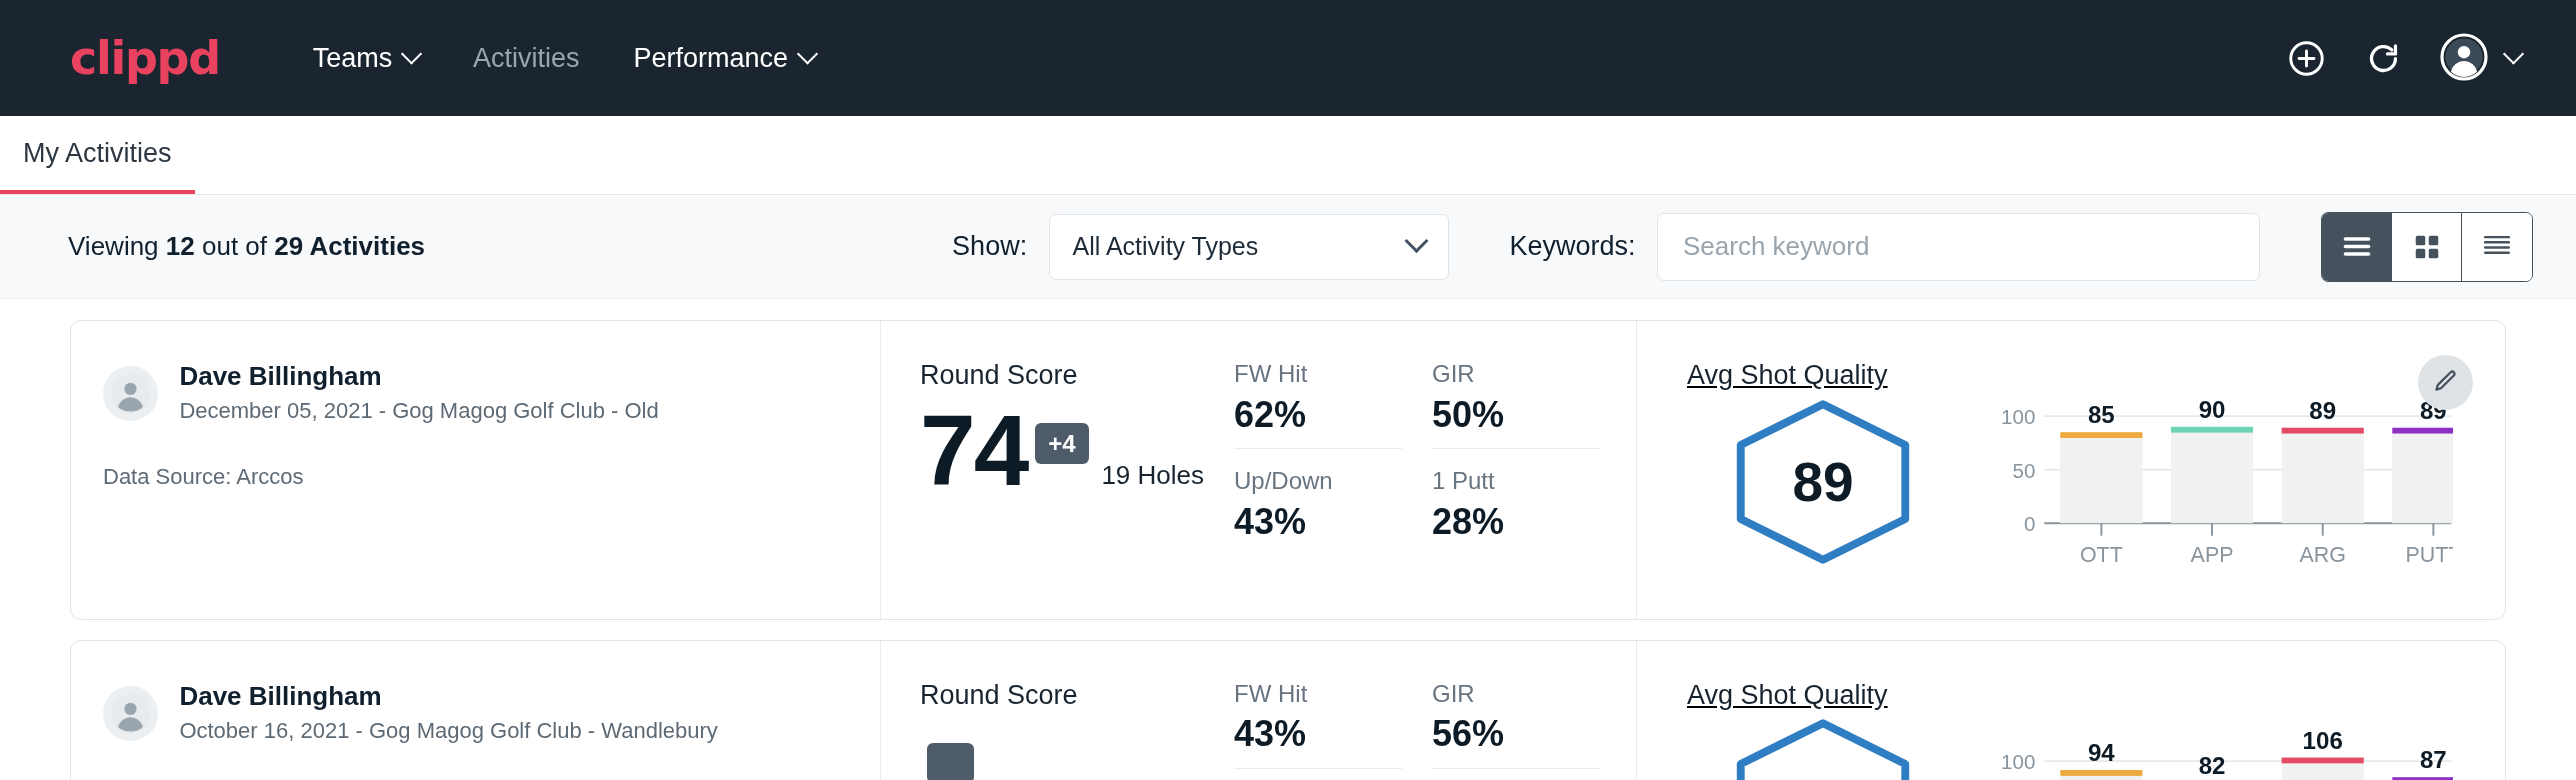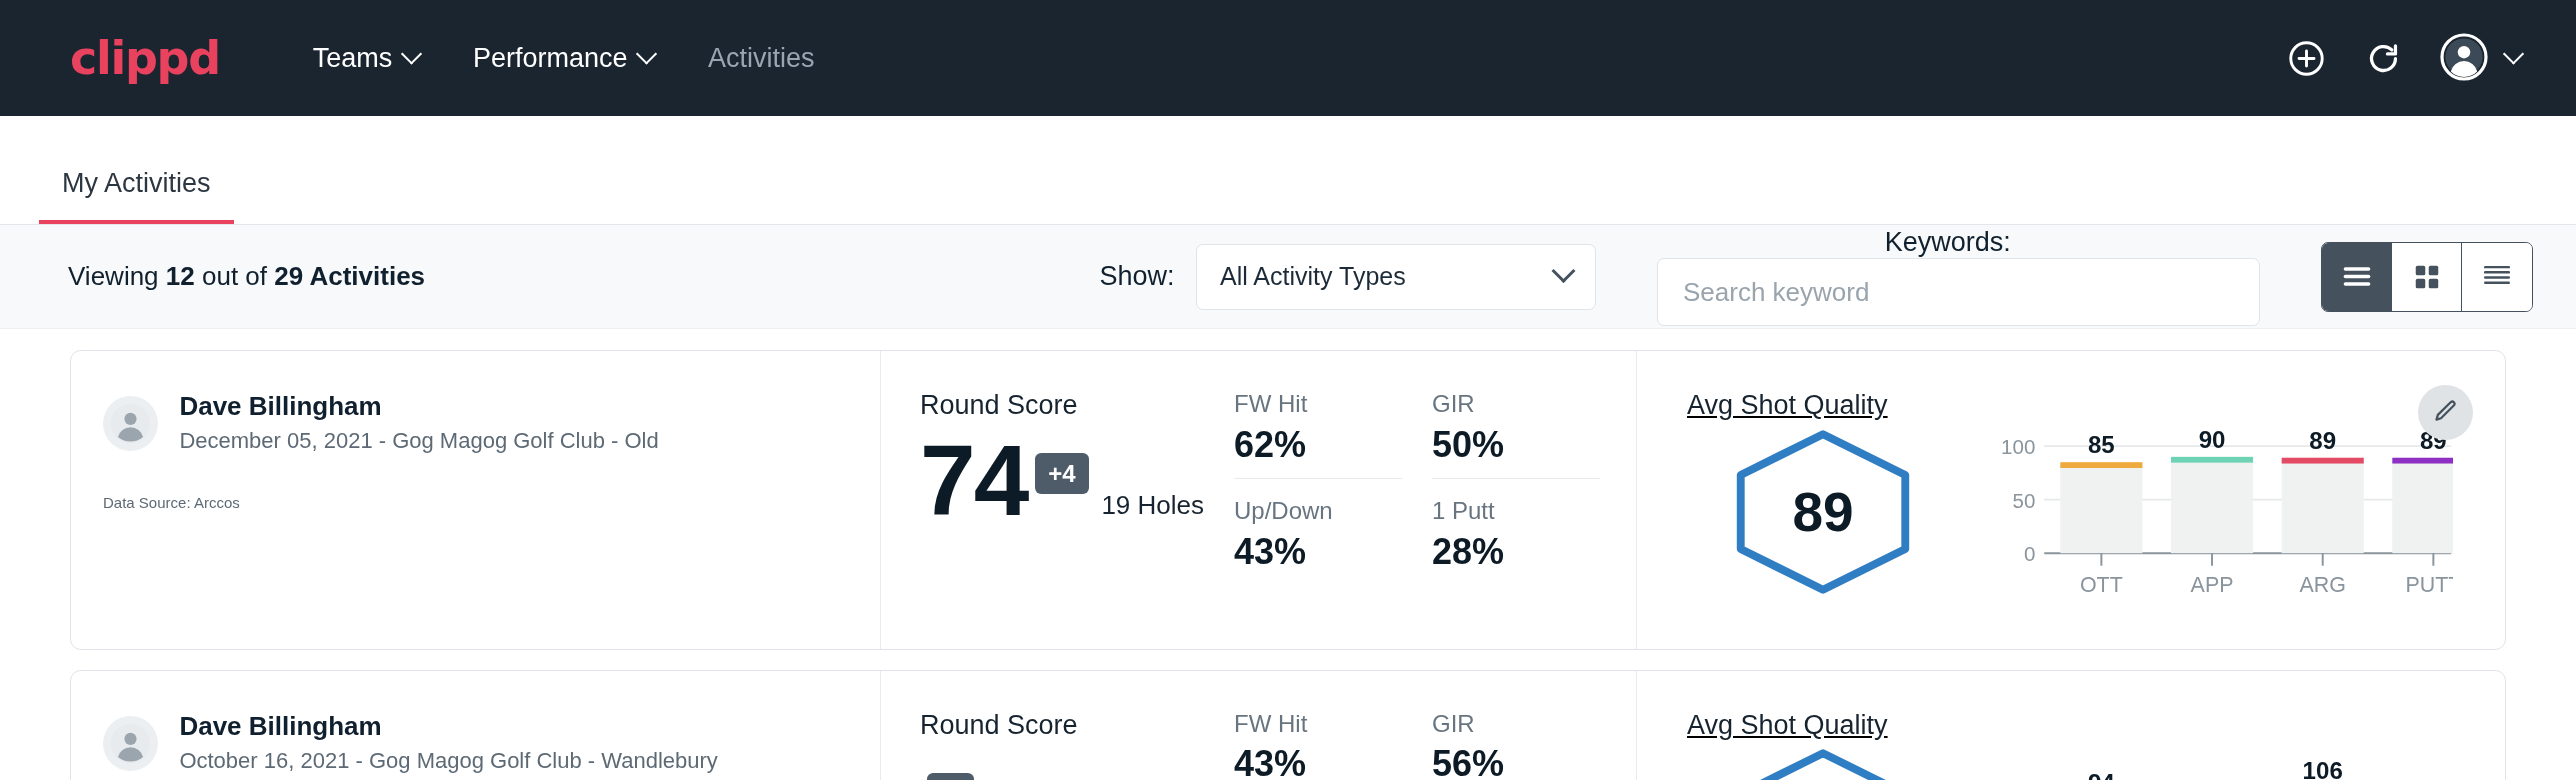--- a/index.html
+++ b/index.html
@@ -53,25 +53,24 @@
     margin-left: auto;
     display: flex;
     align-items: center;
     gap: 36px;
   }
   .icon-btn { cursor: pointer; display: flex; align-items: center; justify-content: center; }
   .avatar-wrap { display: flex; align-items: center; gap: 18px; cursor: pointer; }
 
   
   .tabrow {
-    height: 109px;
+    height: 79px;
     background: #ffffff;
     display: flex;
     align-items: flex-end;
-    padding-left: 39px;
     border-bottom: 0.9px solid #e3e7ea;
   }
   .tab {
     font-size: 27px;
     color: #4a5560;
     padding: 0 23px 21.4px 23px;
     border-bottom: 4.5px solid transparent;
     cursor: pointer;
   }
   .tab.active { color: #2c3742; border-bottom-color: #e8425f; }
@@ -105,21 +104,21 @@
     cursor: pointer;
     position: relative;
   }
   .select .chev2 {
     margin-left: auto;
     width: 17px; height: 17px;
     border-right: 3.6px solid #44525f;
     border-bottom: 3.6px solid #44525f;
     transform: translateY(-5.4px) rotate(45deg);
   }
-  .kw-wrap { display: flex; align-items: center; margin-left: 61px; flex-direction: column; }
+  .kw-wrap { display: flex; align-items: center; margin-left: 61px; }
   .kwinput {
     width: 603px; height: 68px;
     background: #ffffff;
     border: 0.9px solid #dfe4e8;
     border-radius: 7.1px;
     padding: 0 25px;
     font-size: 26px;
     color: #1d2b38;
     font-family: "Liberation Sans", sans-serif;
   }
@@ -162,21 +161,21 @@
   .idrow { display: flex; align-items: center; gap: 21.4px; }
   .av {
     width: 55px; height: 55px; border-radius: 50%;
     background: #eceff1;
     display: flex; align-items: center; justify-content: center;
     flex: 0 0 55px;
   }
   .pname { font-size: 26px; font-weight: 700; color: #10202e; line-height: 1.25; }
   .pmeta { font-size: 22px; color: #5d6a75; line-height: 1.4; margin-top: 3.6px; }
   .ctitle { font-size: 37px; color: #0d1b26; margin-top: 32px; font-weight: 400; }
-  .csrc { font-size: 15px; color: #5d6a75; margin-top: 37px; }
+  .csrc { font-size: 22px; color: #5d6a75; margin-top: 37px; }
 
   .col-score {
     width: 353px;
     padding: 39px 0 0 39px;
   }
   .sec-h { font-size: 27px; color: #17242f; }
   .scorerow { display: flex; align-items: flex-end; margin-top: 9px; }
   .bignum {
     font-size: 100px;
     font-weight: 700;
@@ -240,26 +239,26 @@
 <body>
 
 <div class="topnav">
   <div class="logo">clippd</div>
 
   <div class="nav-items">
     <div class="nav-item">
       <span>Teams</span>
       <span class="chev"></span>
     </div>
+    <div class="nav-item muted">
+      <span>Activities</span>
+    </div>
     <div class="nav-item">
       <span>Performance</span>
       <span class="chev"></span>
-    </div>
-    <div class="nav-item muted">
-      <span>Activities</span>
     </div>
   </div>
 
   <div class="nav-right">
     <div class="icon-btn">
       <svg width="41" height="41" viewBox="0 0 24 24" fill="none" stroke="#ffffff" stroke-width="1.7">
         <circle cx="12" cy="12" r="9.2"></circle>
           <path d="M12 7.6v8.8M7.6 12h8.8" stroke-linecap="round"></path>
       </svg>
     </div>

